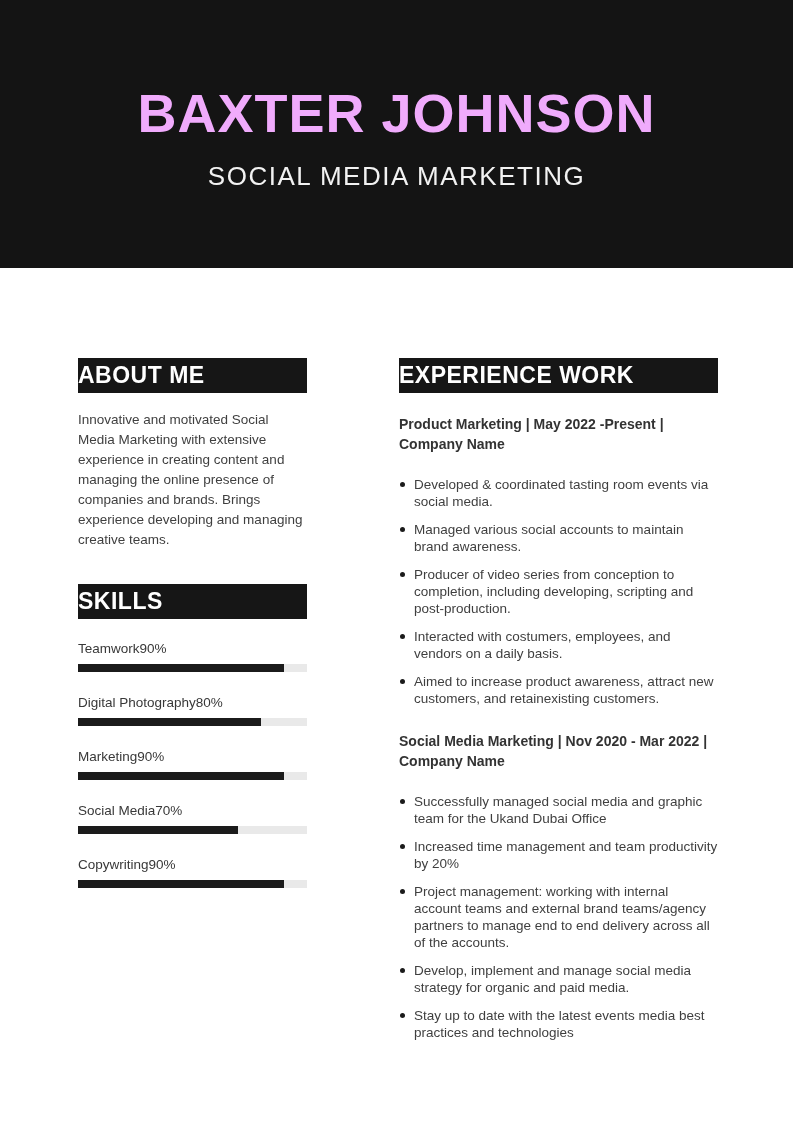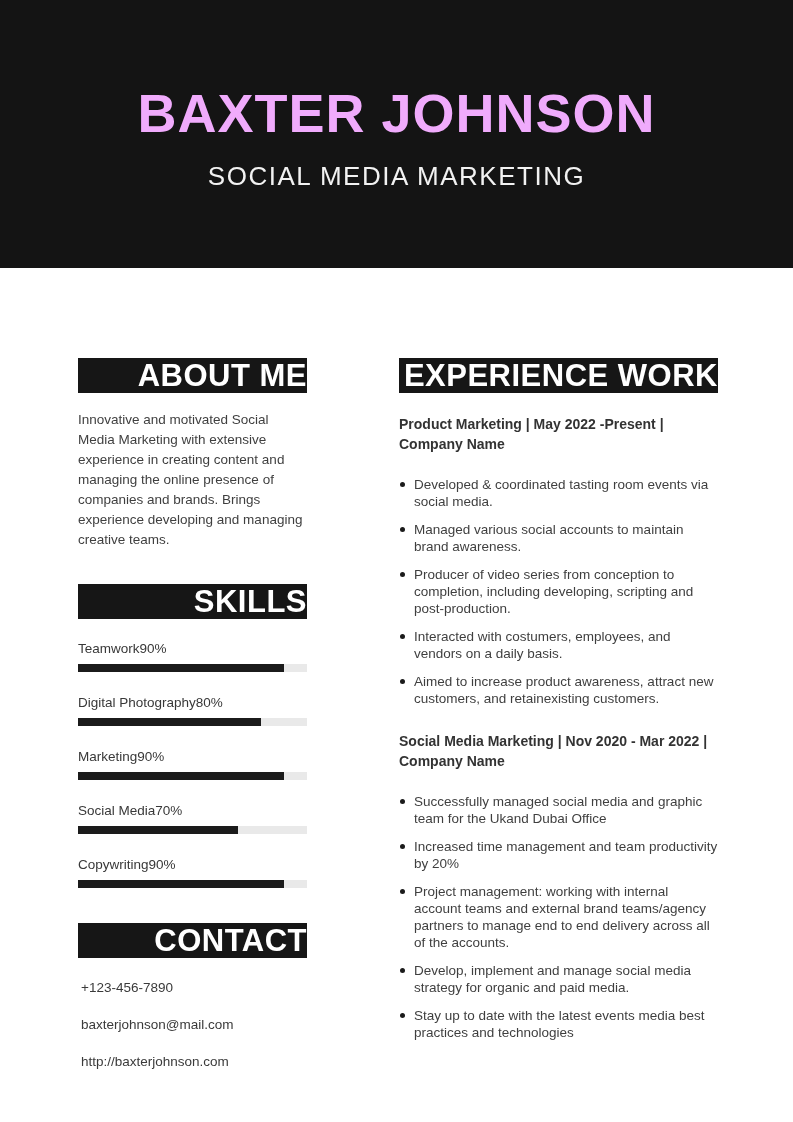--- a/index.html
+++ b/index.html
@@ -46,22 +46,22 @@
   }
   .col-left  { width: 229px; flex: 0 0 229px; margin-right: 92px; }
   .col-right { width: 319px; flex: 0 0 319px; }
 
   
   .bar {
     background: var(--section-bar-bg, #161616);
     color: #ffffff;
     height: 35px;
     line-height: 35px;
-    text-align: right;
-    font-size: 31px;
+    text-align: left;
+    font-size: 23px;
     font-weight: 700;
     letter-spacing: 0.5px;
   }
 
   
   .about-text {
     margin: 17px 0 0;
     font-size: 13.5px;
     line-height: 20px;
     color: var(--text, #3f3f3f);
@@ -187,30 +187,20 @@
       <span>Copywriting</span>
       <span>90%</span>
     </div>
     <div class="skill-track">
       <div class="skill-fill" style="width: 90%;"></div>
     </div>
   </div>
 </div>
       </section>
 
-      <section class="contact-section">
-        <div class="bar">CONTACT</div>
-        <div class="contact-list" id="contact-list">
-  <div class="contact-item">+123-456-7890</div>
-
-  <div class="contact-item">baxterjohnson@mail.com</div>
-
-  <div class="contact-item">http://baxterjohnson.com</div>
-</div>
-      </section>
 
     </aside>
 
     <main class="col-right">
       <div class="bar">EXPERIENCE WORK</div>
       <div id="jobs-list">
   <div class="job">
     <div class="job-heading">Product Marketing | May 2022 -Present | Company Name</div>
     <ul class="job-bullets">
               <li>Developed &amp; coordinated tasting room events via social media.</li>

